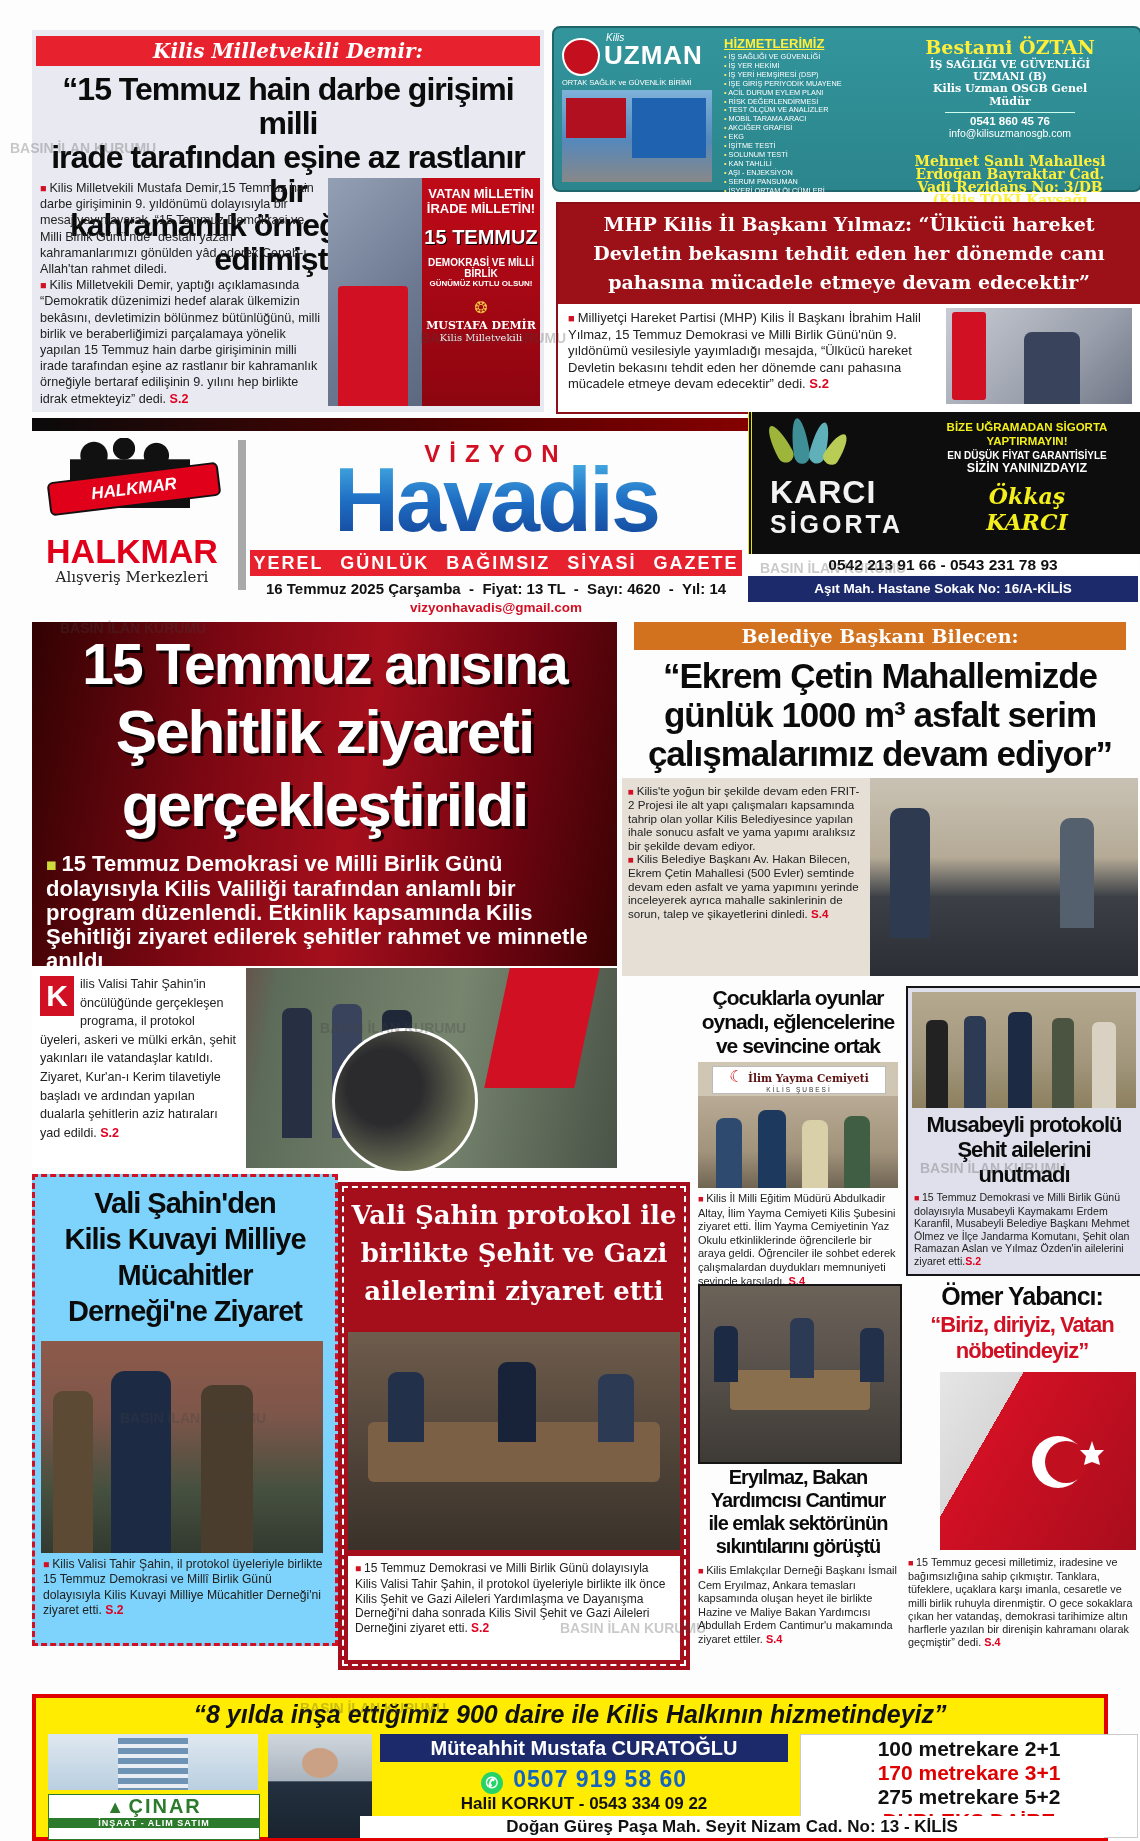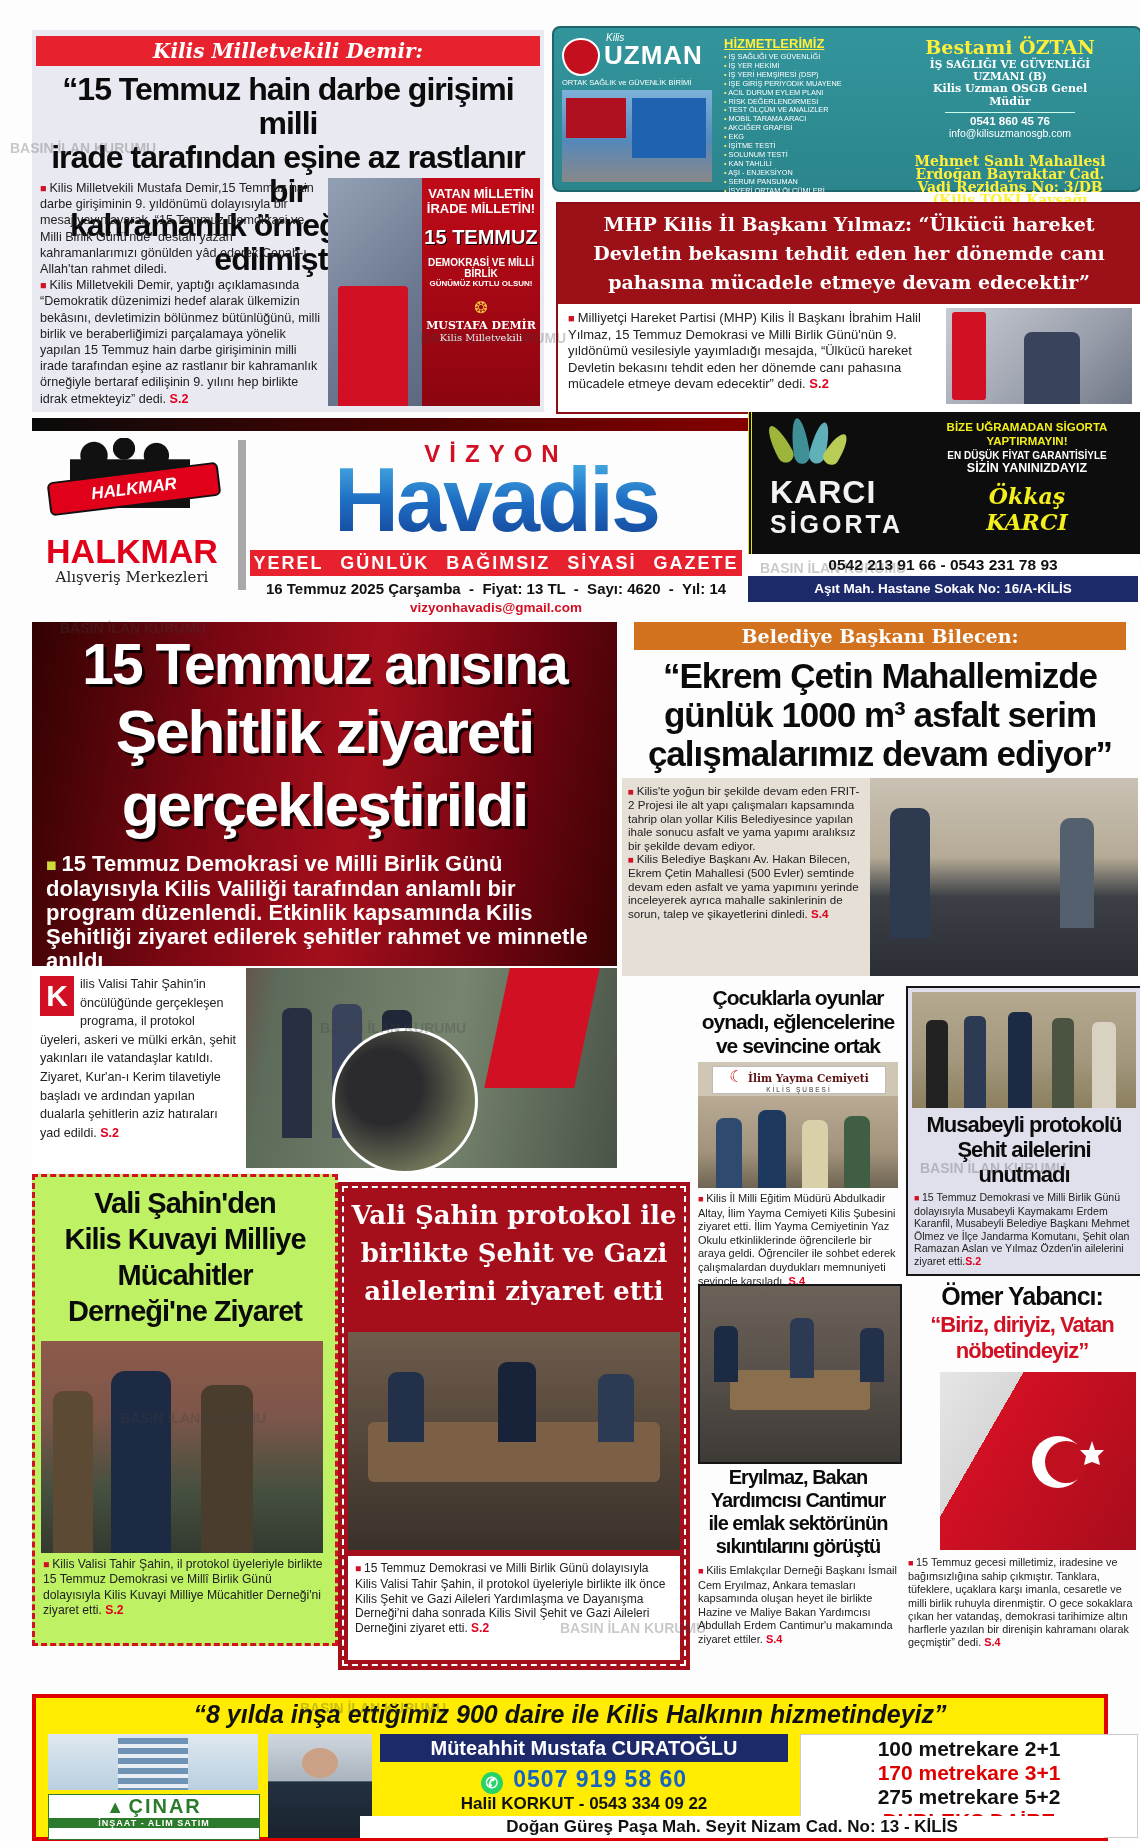--- a/index.html
+++ b/index.html
@@ -36,21 +36,21 @@
   .tagbar{background:#e8212e;color:#fff;font-weight:bold;}
   .karci{background:#0d0d0d;border-left:4px double #e8e400;border-right:4px double #e8e400;color:#fff;}
   
   .mainbox{background:linear-gradient(100deg,#310202 0%,#7a0712 30%,#a50f1c 55%,#6e0410 80%,#3a0303 100%);}
   .mainline{color:#fff;font-weight:bold;letter-spacing:-2px;text-shadow:3px 3px 0 rgba(0,0,0,.85);}
   .orangebar{background:#d2721e;color:#fff;font-weight:bold;}
   .bil-head{font-size:35px;line-height:39px;color:#0b0b0b;}
   .dropcap{float:left;width:34px;height:40px;background:#d21024;color:#fff;font-weight:bold;
            font-size:30px;line-height:40px;text-align:center;margin:2px 6px 0 0;}
   
-  .dashbox{border:3px dashed #d21024;background:#bef264;}
+  .dashbox{border:3px dashed #d21024;background:#7dd3fc;}
   .redbox{background:#a50f1c;}
   .redbox-inner{position:absolute;inset:4px;border:2px dashed #ffffff;pointer-events:none;}
   .musabox{border:2px solid #141414;background:#e0e0ec;}
   
   .adbox{background:#ffec00;border:4px solid #e00000;}
   .navybar{background:#1c2a6b;color:#fff;font-weight:bold;}
   .sizes div{font-size:21px;line-height:24px;font-weight:bold;color:#111;white-space:nowrap;}
   .sizes div:nth-child(even){color:#e00000;}
   .wa{display:inline-block;width:22px;height:22px;border-radius:50%;background:#25d366;color:#fff;
       font-size:15px;line-height:22px;text-align:center;vertical-align:middle;margin-right:6px;font-weight:bold;}

